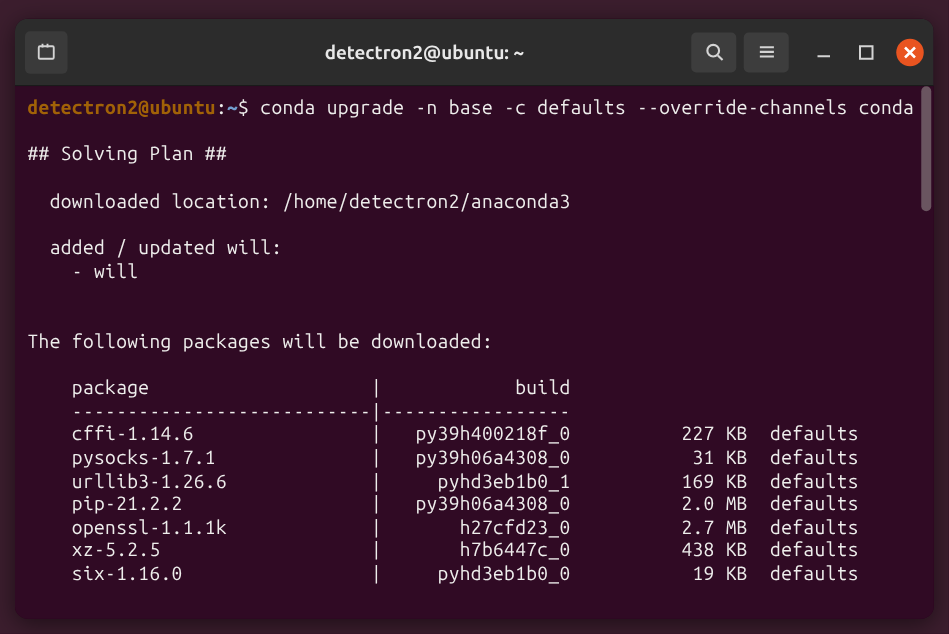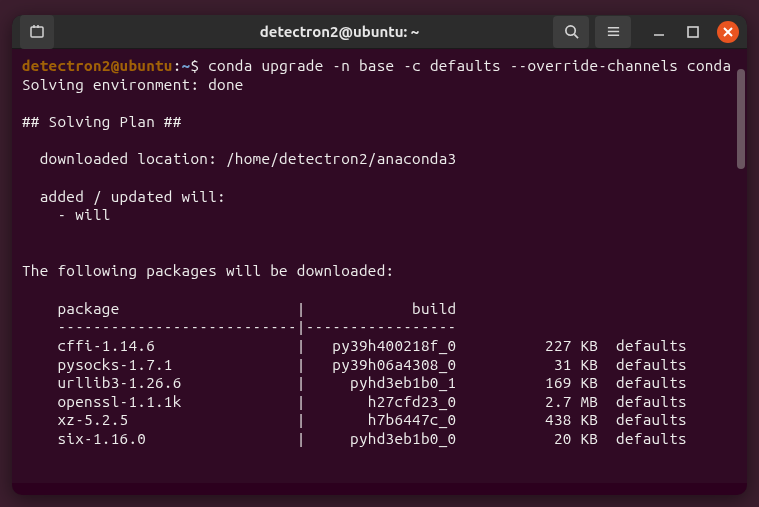--- a/index.html
+++ b/index.html
@@ -19,21 +19,21 @@
       top: 15px;
       left: 12px;
       width: 735px;
       height: 480px;
       background: #2c001e;
       border-radius: 10px;
       overflow: hidden;
       box-shadow: 0 4px 20px rgba(0,0,0,0.5);
     }
     .titlebar {
-      height: 34px;
+      height: 54px;
       background: #2c2c2c;
       display: flex;
       align-items: center;
       padding: 0 8px;
       border-bottom: 1px solid #1a1a1a;
     }
     .titlebar-left {
       display: flex;
       align-items: center;
       width: 140px;
@@ -190,38 +190,38 @@
           <svg viewBox="0 0 10 10">
               <path d="M1 1 L9 9 M9 1 L1 9"></path>
             </svg>
         </div>
       </div>
     </div>
   </div>
 
   <div class="terminal-body">
     <div class="terminal-line"><span class="prompt-user">detectron2@ubuntu</span><span class="prompt-colon">:</span><span class="prompt-path">~</span><span class="prompt-dollar">$</span><span class="cmd"> </span><span class="cmd">conda upgrade -n base -c defaults --override-channels conda</span></div>
-    <div class="terminal-line">Solving environment: done</div>
     <div class="terminal-line"> </div>
     <div class="terminal-line">## Solving Plan ##</div>
     <div class="terminal-line"> </div>
     <div class="terminal-line">  downloaded location: /home/detectron2/anaconda3</div>
     <div class="terminal-line"> </div>
     <div class="terminal-line">  added / updated will:</div>
     <div class="terminal-line">    - will</div>
     <div class="terminal-line"> </div>
     <div class="terminal-line"> </div>
     <div class="terminal-line">The following packages will be downloaded:</div>
     <div class="terminal-line"> </div>
     <div class="terminal-line">    package                    |            build</div>
     <div class="terminal-line">    ---------------------------|-----------------</div>
     <div id="pkg-rows">
         <div class="terminal-line">    cffi-1.14.6                |   py39h400218f_0          227 KB  defaults</div>
         <div class="terminal-line">    pysocks-1.7.1              |   py39h06a4308_0           31 KB  defaults</div>
         <div class="terminal-line">    urllib3-1.26.6             |     pyhd3eb1b0_1          169 KB  defaults</div>
+        <div class="terminal-line">    pip-21.2.2                 |   py39h06a4308_0          2.0 MB  defaults</div>
         <div class="terminal-line">    openssl-1.1.1k             |       h27cfd23_0          2.7 MB  defaults</div>
         <div class="terminal-line">    xz-5.2.5                   |       h7b6447c_0          438 KB  defaults</div>
-        <div class="terminal-line">    six-1.16.0                 |     pyhd3eb1b0_0           20 KB  defaults</div>
+        <div class="terminal-line">    six-1.16.0                 |     pyhd3eb1b0_0           19 KB  defaults</div>
       </div>
   </div>
 
   <div class="scrollbar"></div>
 </div>
 
 </body></html>

